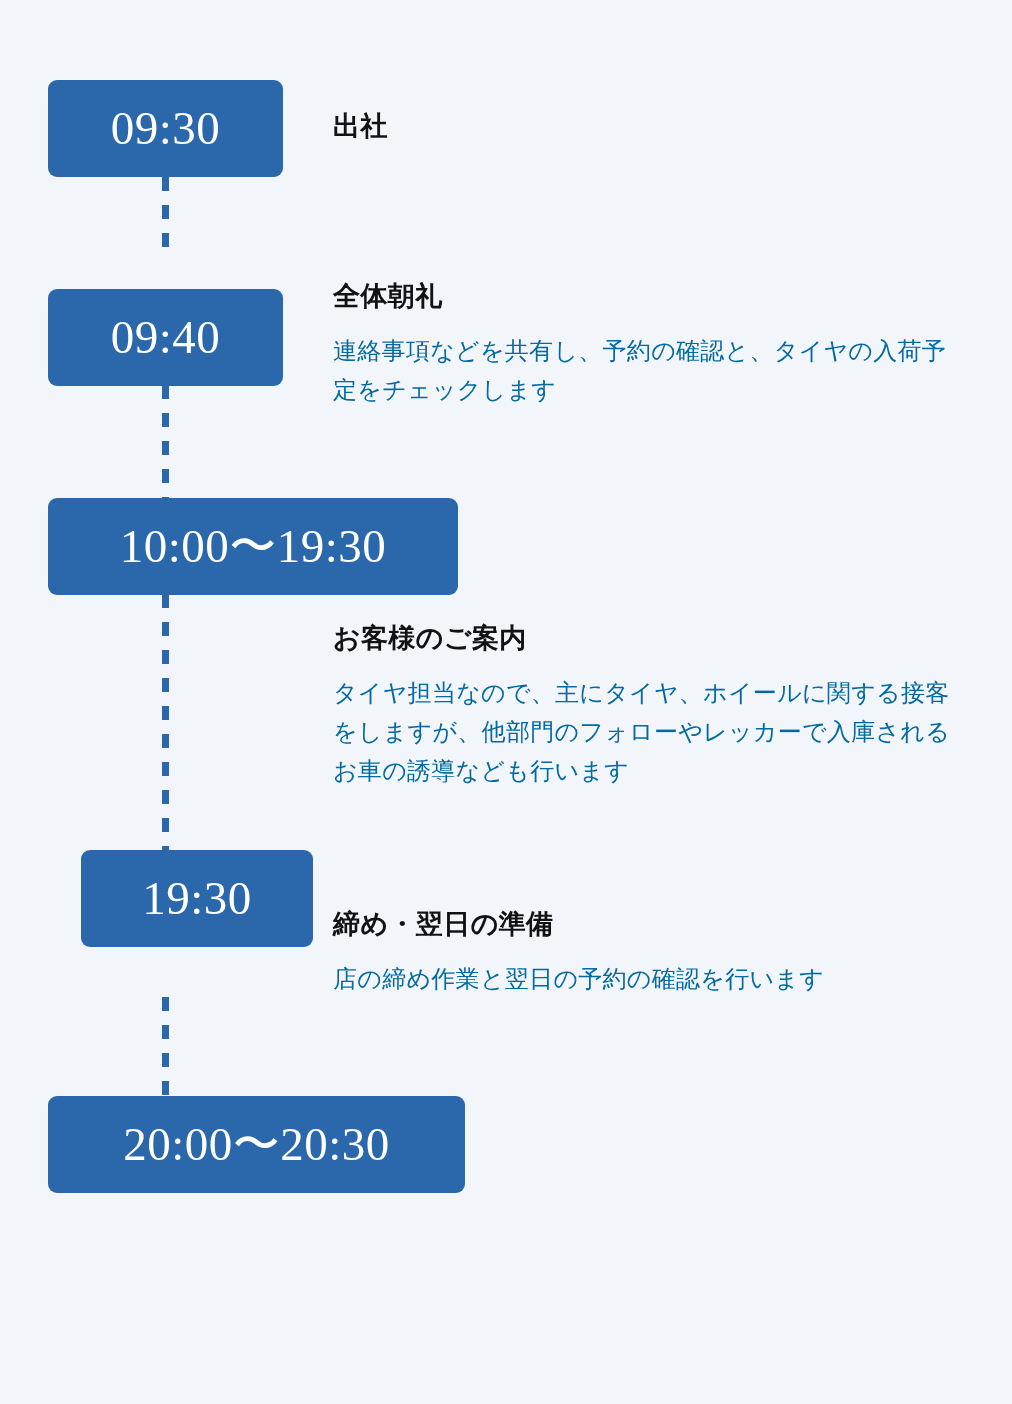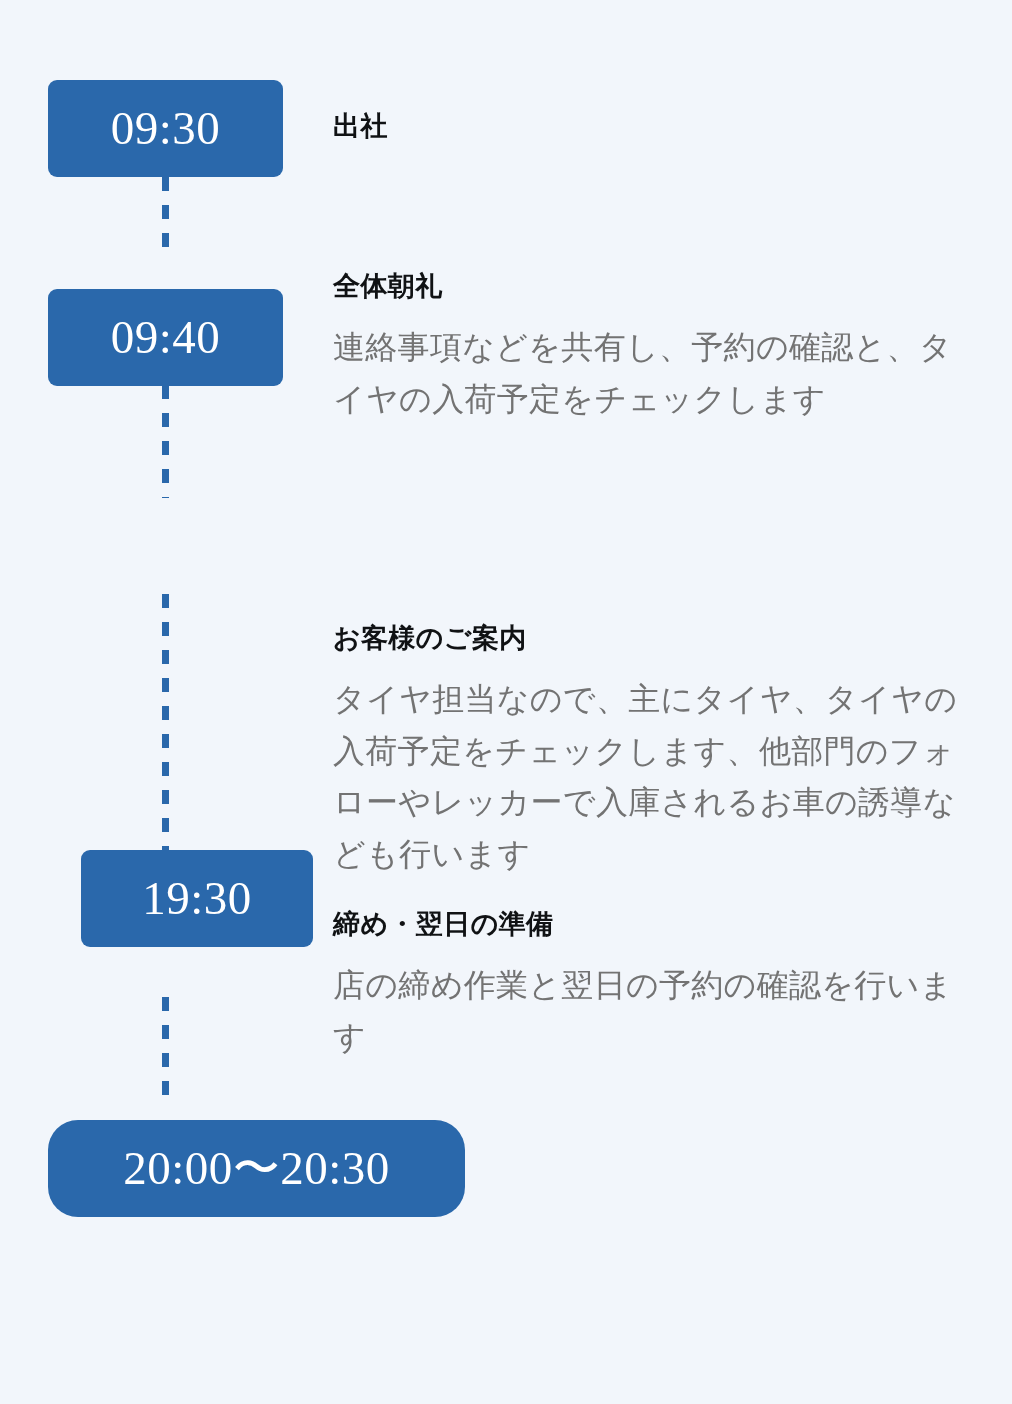--- a/index.html
+++ b/index.html
@@ -78,23 +78,23 @@
 
   .entry-title {
     font-size: 27px;
     font-weight: bold;
     color: #101214;
     line-height: 1.25;
     letter-spacing: 0.4px;
   }
 
   .entry-desc {
-    font-size: 32px;
+    font-size: 24px;
     font-weight: normal;
-    color: #737373;
+    color: #0369a1;
     line-height: 1.62;
     letter-spacing: 0.3px;
   }
 
   .entry-title + .entry-desc { margin-top: 18px; }
 </style>
 </head>
 <body>
 
 <div class="timeline">
@@ -108,36 +108,37 @@
   <div class="connector" style="top:997px; height:99px;"></div>
 
   <div class="badge narrow" style="top:80px;">09:30</div>
 
   <div class="entry-text" style="top:110px;font-family:Liberation Serif, serif;">
     <div class="entry-title">出社</div>
   </div>
 
   <div class="badge narrow" style="top:261px;margin-top:28px;">09:40</div>
 
-  <div class="entry-text" style="top:272px;font-family:Liberation Mono, monospace;">
+  <div class="entry-text" style="top:280px;">
     <div class="entry-title">全体朝礼</div>
     <div class="entry-desc">連絡事項などを共有し、予約の確認と、タイヤの入荷予定をチェックします</div>
   </div>
 
+  <div class="badge wide" style="top:498px;">10:00〜19:30</div>
 
   <div class="entry-text" style="top:622px;">
     <div class="entry-title">お客様のご案内</div>
-    <div class="entry-desc">タイヤ担当なので、主にタイヤ、タイヤの入荷予定をチェックします、他部門のフォローやレッカーで入庫されるお車の誘導なども行います</div>
+    <div class="entry-desc">タイヤ担当なので、主にタイヤ、ホイールに関する接客をしますが、他部門のフォローやレッカーで入庫されるお車の誘導なども行います</div>
   </div>
 
   <div class="badge narrow" style="top:850px; width:232px;margin-left:33px;">19:30</div>
 
   <div class="entry-text" style="top:908px;">
     <div class="entry-title">締め・翌日の準備</div>
     <div class="entry-desc">店の締め作業と翌日の予約の確認を行います</div>
   </div>
 
-  <div class="badge wide-xl" style="top:1120px;border-radius:30px;">20:00〜20:30</div>
+  <div class="badge wide-xl" style="top:1096px;">20:00〜20:30</div>
 
   <div class="entry-text" style="top:1222px;">
   </div>
 
 </div>
 
 </body></html>

